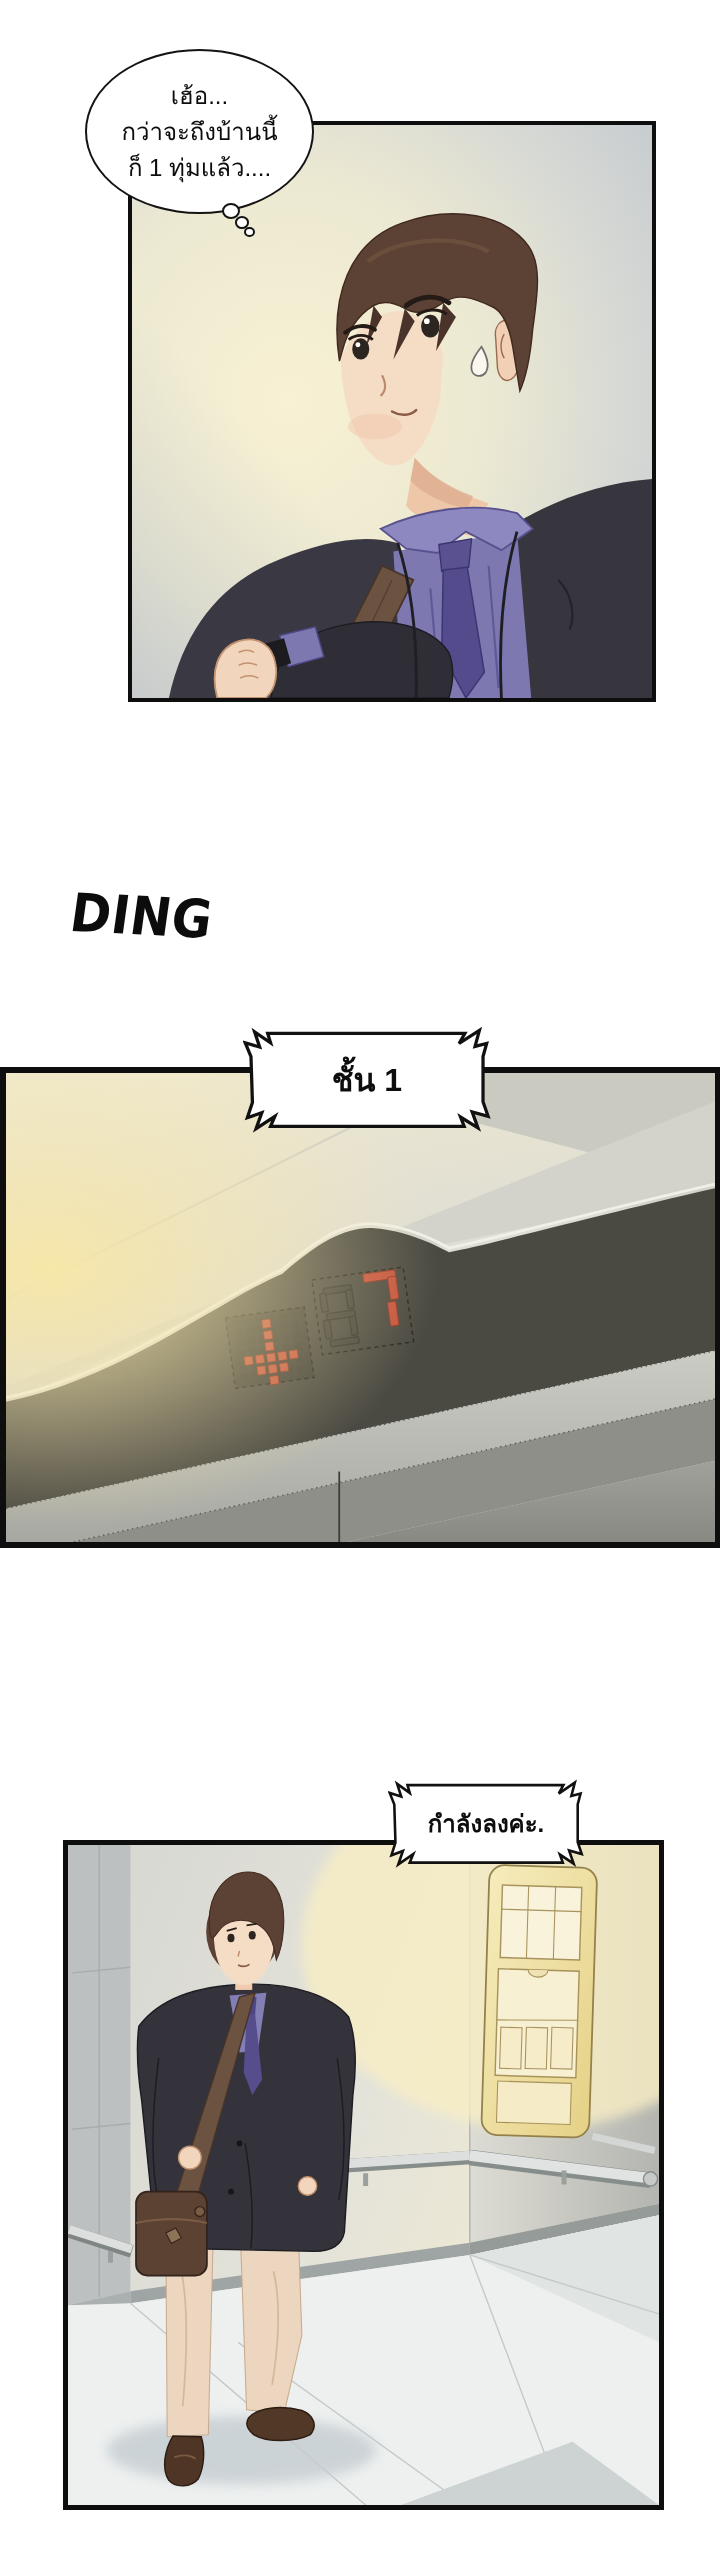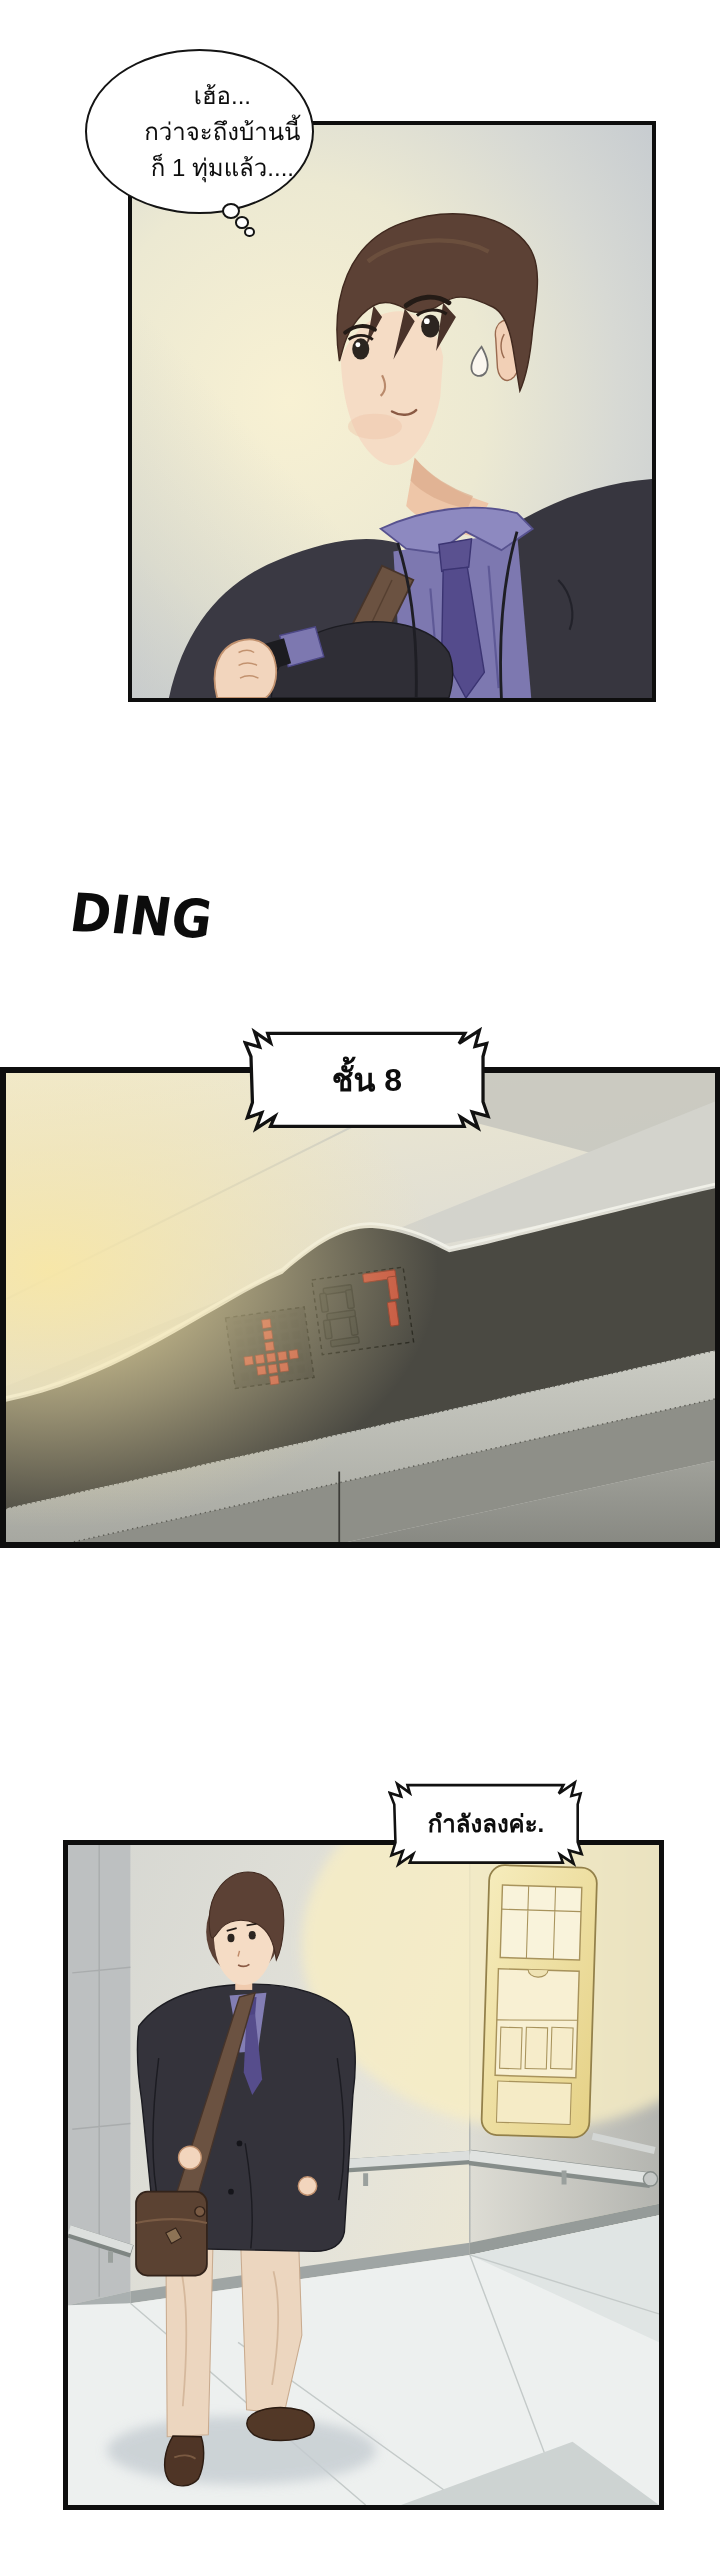--- a/index.html
+++ b/index.html
@@ -7,21 +7,21 @@
         font-family:"Liberation Sans","DejaVu Sans",sans-serif;}
   .panel{position:absolute;box-sizing:border-box;border:4.3px solid #0e0e0e;background:#fff;}
   #panel-1{left:128px;top:121px;width:528px;height:581px;}
   #panel-2{left:0;top:1067px;width:721px;height:481px;border-width:6.5px;}
   #panel-3{left:63px;top:1840px;width:601px;height:670px;border-width:5.8px;}
   .panel svg{display:block;width:100%;height:100%;}
 
   
   .thought-bubble{position:absolute;left:85px;top:49px;width:225px;height:161px;
       background:#fff;border:2.9px solid #141414;border-radius:50%;z-index:6;
-      display:flex;align-items:center;justify-content:flex-end;text-align:center;}
+      display:flex;align-items:center;justify-content:center;text-align:center;}
   .thought-bubble .txt{font-size:24px;line-height:1.5;color:#0d0d0d;font-weight:500;padding:4.3px 11.5px;}
   .tail-circle{position:absolute;background:#fff;border:2.2px solid #141414;border-radius:50%;z-index:6;}
   #tail-1{left:222px;top:203px;width:14.4px;height:12.3px;}
   #tail-2{left:235px;top:216px;width:10px;height:8.6px;}
   #tail-3{left:244px;top:227px;width:6.5px;height:5.8px;}
 
   
   .sfx{position:absolute;left:75px;top:882px;z-index:4;color:#0c0c0c;
        font-family:"DejaVu Sans","Liberation Sans",sans-serif;font-weight:900;font-size:53px;
        letter-spacing:0.7px;transform:rotate(3deg) skewX(-5deg) scaleX(.92);transform-origin:left top;}
@@ -200,21 +200,21 @@
       <polygon points="0,765 1000,545 1000,659 0,659" fill="url(#p2bottom)"></polygon>
       <line x1="470" y1="560" x2="470" y2="659" stroke="#3c3c38" stroke-width="2.5"></line>
       <rect width="1000" height="659" fill="url(#p2glow)"></rect>
     </svg>
   </div>
 
   <div class="caption" id="caption-floor7">
     <svg viewBox="0 0 342 147" preserveAspectRatio="none">
       <path d="M 34,10 L 306,10 L 298,24 L 326,6 L 320,28 L 336,24 L 331,42 L 331,104 L 338,124 L 316,118 L 324,140 L 300,125 L 305,138 L 38,138 L 44,124 L 18,141 L 26,119 L 6,126 L 13,105 L 11,42 L 3,23 L 23,29 L 16,8 L 38,23 Z" fill="#ffffff" stroke="#111111" stroke-width="4.5"></path>
     </svg>
-    <div class="cap-txt">ชั้น 8</div>
+    <div class="cap-txt">ชั้น 1</div>
   </div>
 
   <div class="panel" id="panel-3">
     <svg viewBox="0 0 834 929" preserveAspectRatio="none">
       <defs>
         <linearGradient id="backwall" x1="0" y1="0" x2="1" y2=".3">
           <stop offset="0%" stop-color="#d5d6d1"></stop>
             <stop offset="60%" stop-color="#e4e3da"></stop>
             <stop offset="100%" stop-color="#efe9d2"></stop>
         </linearGradient>

